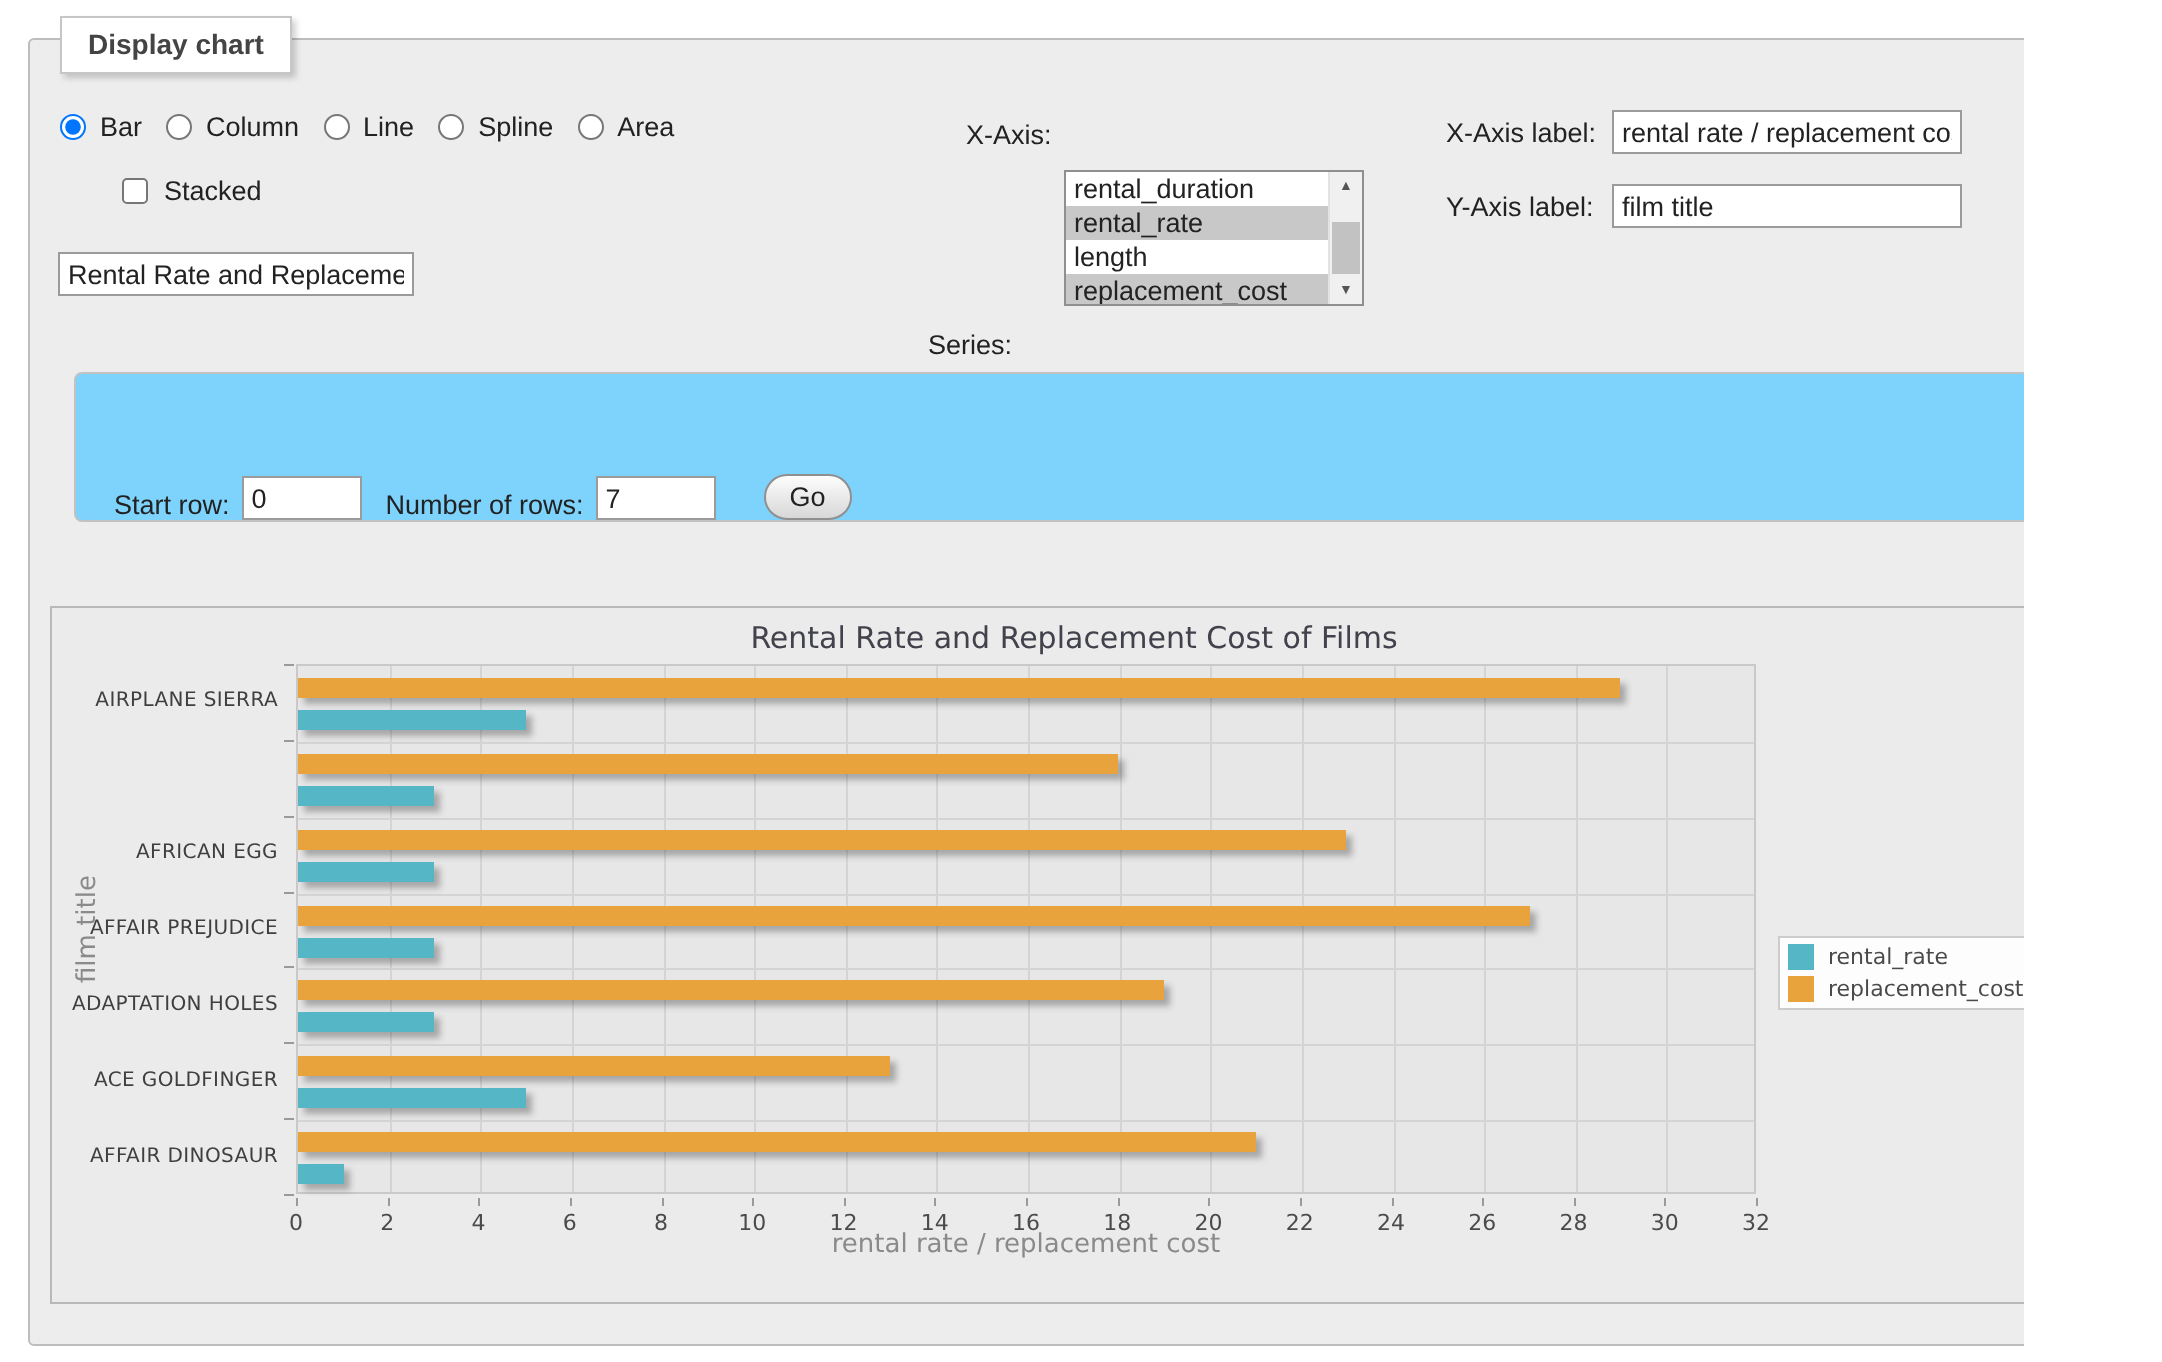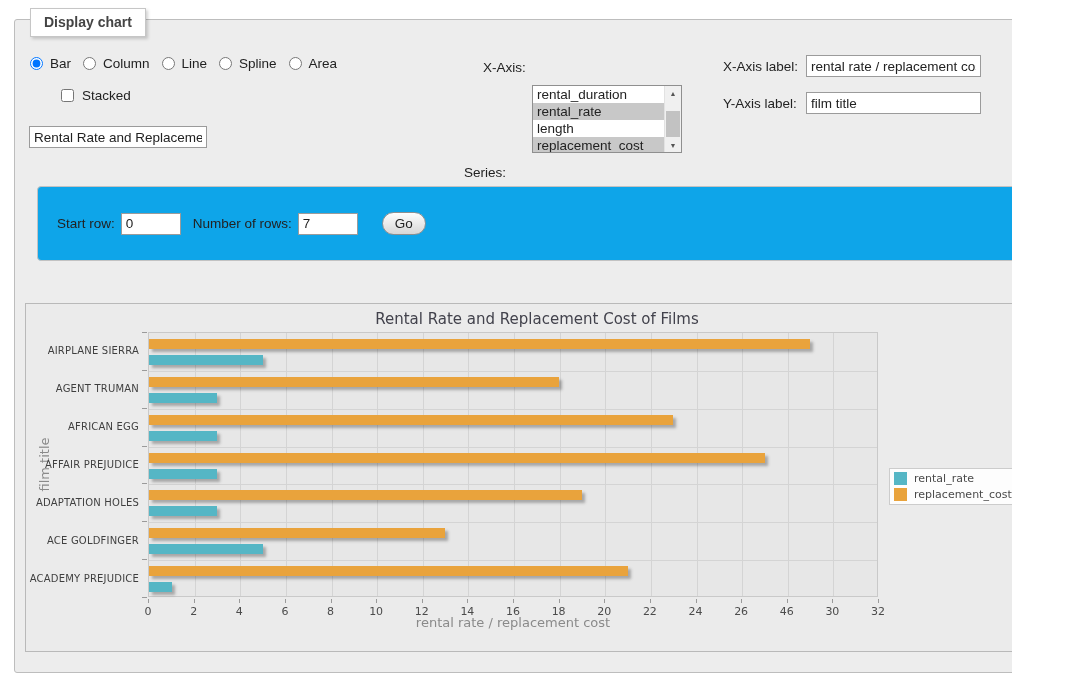--- a/index.html
+++ b/index.html
@@ -45,22 +45,22 @@
   .lb-btn { position:absolute; left:0; width:16px; height:14px; font-size:7px; color:#555;
     display:flex; align-items:center; justify-content:center; background:#f0f0f0; }
   .lb-up { top:0; } .lb-dn { bottom:0; }
   .lb-thumb { position:absolute; left:1px; top:25px; width:14px; height:26px; background:#c2c2c2; }
 
   .xal-input { position:absolute; left:806px; top:55px; width:175px; }
   .yal-input { position:absolute; left:806px; top:92px; width:175px; }
 
   
   .rows-panel { position:absolute; left:37px; top:186px; width:1010px; height:75px;
-    border:1px solid #c2c2c2; border-radius:4px; display:flex; align-items:center;
-    padding-left:19px; background:#0ea5e9; }
+    border:1px solid #c2c2c2; border-radius:4px; display:flex; align-items:flex-end;
+    padding-left:19px; background:#7dd3fc; }
   .rows-panel .gap-s { width:6px; } .rows-panel .gap-m { width:12px; } .rows-panel .gap-l { width:24px; }
   .rows-panel input[type=text] { width:60px; }
   .go-btn { height:23px; padding:0 12px; border:1px solid #8f8f8f; border-radius:12px;
     background:linear-gradient(#fdfdfd,#d7d7d7); font-family:"Liberation Sans",sans-serif;
     font-size:13.5px; color:#222; cursor:pointer; }
 
   
   .chart-wrap { position:absolute; left:25px; top:303px; width:1024px; height:349px;
     background:#ebebeb; border:1px solid #b9b9b9;
     font-family:"DejaVu Sans", sans-serif; }
@@ -222,35 +222,34 @@
       <div class="xtick-lab" style="left: 532.625px; top: 301px;">18</div>
       <div class="xtick-mark" style="left: 532.625px; top: 295px;"></div>
       <div class="xtick-lab" style="left: 578.25px; top: 301px;">20</div>
       <div class="xtick-mark" style="left: 578.25px; top: 295px;"></div>
       <div class="xtick-lab" style="left: 623.875px; top: 301px;">22</div>
       <div class="xtick-mark" style="left: 623.875px; top: 295px;"></div>
       <div class="xtick-lab" style="left: 669.5px; top: 301px;">24</div>
       <div class="xtick-mark" style="left: 669.5px; top: 295px;"></div>
       <div class="xtick-lab" style="left: 715.125px; top: 301px;">26</div>
       <div class="xtick-mark" style="left: 715.125px; top: 295px;"></div>
-      <div class="xtick-lab" style="left: 760.75px; top: 301px;">46</div>
+      <div class="xtick-lab" style="left: 760.75px; top: 301px;">28</div>
       <div class="xtick-mark" style="left: 760.75px; top: 295px;"></div>
       <div class="xtick-lab" style="left: 806.375px; top: 301px;">30</div>
       <div class="xtick-mark" style="left: 806.375px; top: 295px;"></div>
       <div class="xtick-lab" style="left: 852px; top: 301px;">32</div>
       <div class="xtick-mark" style="left: 852px; top: 295px;"></div>
       <div class="ytick-mark" style="left: 116px; top: 28px;"></div>
       <div class="ytick-mark" style="left: 116px; top: 65.8571px;"></div>
       <div class="ytick-mark" style="left: 116px; top: 103.714px;"></div>
       <div class="ytick-mark" style="left: 116px; top: 141.571px;"></div>
       <div class="ytick-mark" style="left: 116px; top: 179.429px;"></div>
       <div class="ytick-mark" style="left: 116px; top: 217.286px;"></div>
       <div class="ytick-mark" style="left: 116px; top: 255.143px;"></div>
       <div class="ytick-mark" style="left: 116px; top: 293px;"></div>
       <div class="cat-lab" style="top: 28px; height: 37.8571px;">AIRPLANE SIERRA</div>
-      <div class="cat-lab" style="top: 65.8571px; height: 37.8571px;">AGENT TRUMAN</div>
       <div class="cat-lab" style="top: 103.714px; height: 37.8571px;">AFRICAN EGG</div>
       <div class="cat-lab" style="top: 141.571px; height: 37.8571px;">AFFAIR PREJUDICE</div>
       <div class="cat-lab" style="top: 217.286px; height: 37.8571px;">ACE GOLDFINGER</div>
       <div class="cat-lab" style="top: 179.429px; height: 37.8571px;">ADAPTATION HOLES</div>
-      <div class="cat-lab" style="top: 255.143px; height: 37.8571px;">ACADEMY PREJUDICE</div>
+      <div class="cat-lab" style="top: 255.143px; height: 37.8571px;">AFFAIR DINOSAUR</div>
     </div>
 </div>
 
 </body></html>

